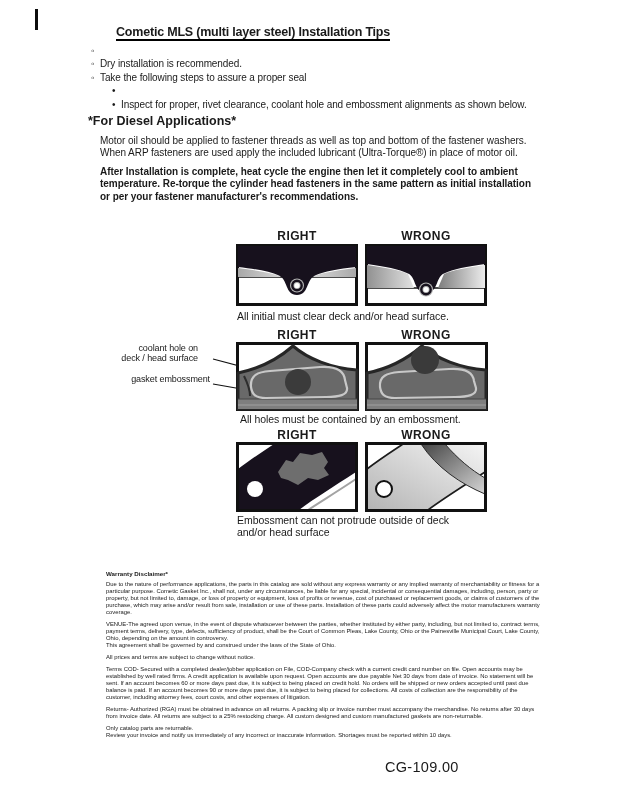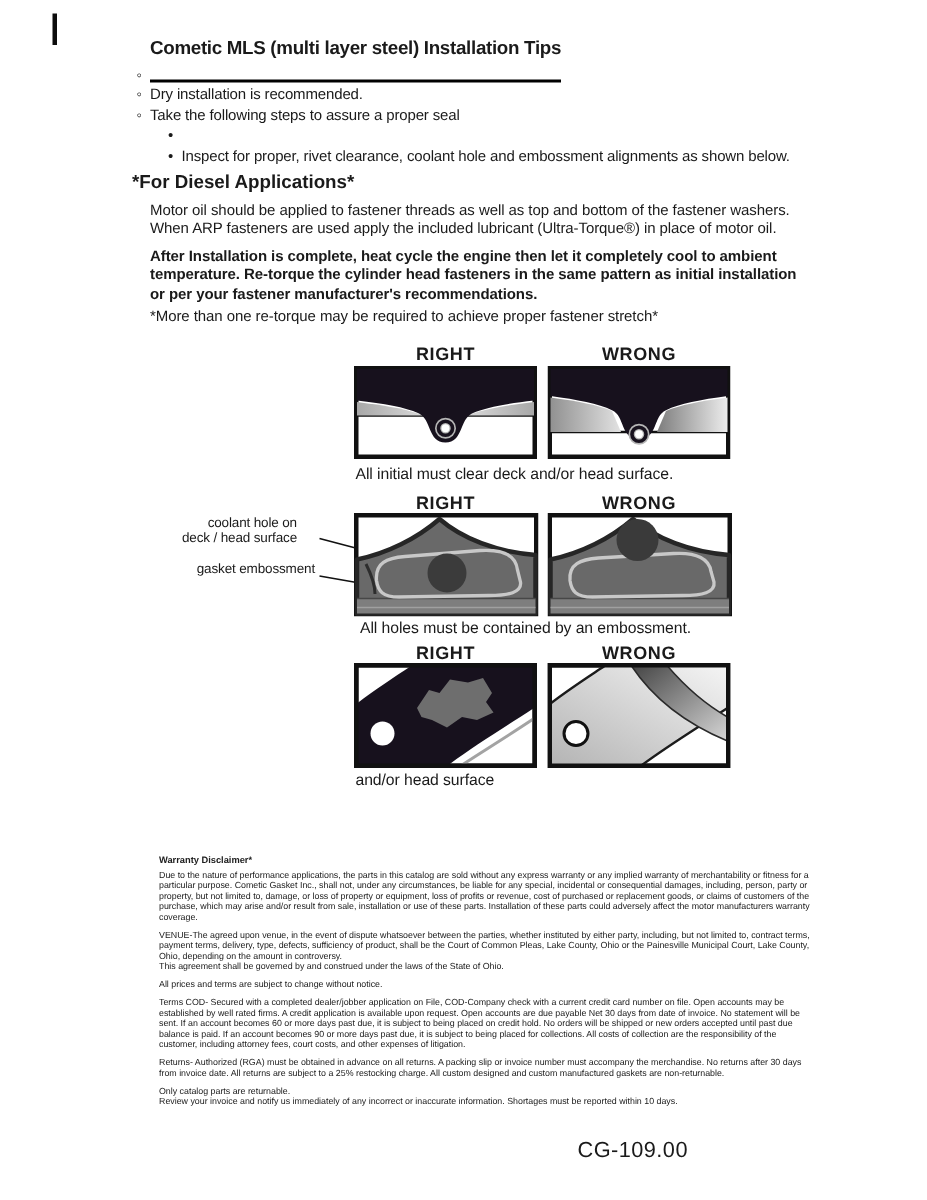--- a/index.html
+++ b/index.html
@@ -1,21 +1,21 @@
 <!DOCTYPE html>
 <html><head>
 <meta charset="utf-8">
 <style>
   html,body{margin:0;padding:0;background:#fff;}
   .page{position:relative;width:618px;height:800px;background:#ffffff;
         font-family:"Liberation Sans",sans-serif;color:#1a1a1a;overflow:hidden;}
   .abs{position:absolute;}
   .tick{width:3px;height:21px;background:#0d0d0d;}
-  .title{left:100px;top:25px;font-size:12.5px;font-weight:bold;letter-spacing:-0.2px;
-         border-bottom:2px solid #000;padding-bottom:14px;display:inline-block;white-space:nowrap;text-align:center;}
+  .title{left:116px;top:25px;font-size:12.5px;font-weight:bold;letter-spacing:-0.2px;
+         border-bottom:2px solid #000;padding-bottom:0;display:inline-block;white-space:nowrap;text-align:center;}
   .bullets{left:91px;top:44px;width:460px;font-size:10px;line-height:13.4px;letter-spacing:-0.1px;}
   .brow{display:flex;}
   .brow .mk{width:9px;flex:0 0 9px;}
   .brow.lvl2{margin-left:21px;}
   .sec-h{font-weight:bold;font-size:12.5px;white-space:nowrap;}
   .body-line{font-size:10px;line-height:12.3px;letter-spacing:-0.05px;white-space:nowrap;}
   .rw-label{width:122px;text-align:center;font-weight:bold;font-size:12px;letter-spacing:0.4px;}
   .caption{font-size:10.5px;letter-spacing:-0.05px;white-space:nowrap;line-height:11.8px;}
   .callout{width:130px;text-align:right;font-size:9px;line-height:9.8px;letter-spacing:-0.1px;}
   .disc{left:106px;top:570px;width:434px;color:#202020;}
@@ -61,21 +61,20 @@
     <div class="body-line">Motor oil should be applied to fastener threads as well as top and bottom of the fastener washers.</div>
     <div class="body-line">When ARP fasteners are used apply the included lubricant (Ultra-Torque®) in place of motor oil.</div>
   </div>
 
   <div class="abs" style="left:100px;top:166px;font-weight:bold;">
     <div class="body-line">After Installation is complete, heat cycle the engine then let it completely cool to ambient</div>
     <div class="body-line">temperature. Re-torque the cylinder head fasteners in the same pattern as initial installation</div>
     <div class="body-line">or per your fastener manufacturer's recommendations.</div>
   </div>
 
-  <div class="abs body-line" style="left:100px;top:206px;">*More than one re-torque may be required to achieve proper fastener stretch*</div>
 
   <div class="abs rw-label" style="left:236px;top:229px;">RIGHT</div>
   <div class="abs rw-label" style="left:365px;top:229px;">WRONG</div>
 
   <div class="abs" style="left:236px;top:244px;">
     <svg width="122" height="62" viewBox="0 0 122 62">
       <defs>
         <linearGradient id="w1l" x1="0" y1="0" x2="1" y2="0">
             <stop offset="0" stop-color="#a8a8a8"></stop>
             <stop offset="1" stop-color="#d8d8d8"></stop>
@@ -194,20 +193,21 @@
       <path d="M38,2 L120,2 L120,30 C97,45 79,56 63,68 L2,68 L2,27 C15,17 26,10 38,2 Z" fill="url(#band3)"></path>
       <path d="M2,27 C15,17 26,10 38,2" fill="none" stroke="#1c1c1c" stroke-width="1.6"></path>
       <path d="M120,30 C97,45 79,56 63,68" fill="none" stroke="#1c1c1c" stroke-width="1.6"></path>
       <path d="M56,2 L80,2 C92,16 106,28 120,36 L120,52 C96,42 72,26 56,2 Z" fill="url(#sub3)" stroke="#2a2a2a" stroke-width="1"></path>
       <circle cx="19" cy="47" r="8" fill="#ffffff" stroke="#111111" stroke-width="2"></circle>
       <rect x="1.5" y="1.5" width="119" height="67" fill="none" stroke="#111111" stroke-width="3"></rect>
     </svg>
   </div>
 
   <div class="abs" style="left:237px;top:515px;">
+    <div class="caption">Embossment can not protrude outside of deck</div>
     <div class="caption">and/or head surface</div>
   </div>
 
   <div class="abs disc">
     <div class="dh">Warranty Disclaimer*</div>
     <p>Due to the nature of performance applications, the parts in this catalog are sold without any express warranty or any implied warranty of merchantability or fitness for a particular purpose.  Cometic Gasket Inc., shall not, under any circumstances, be liable for any special, incidental or consequential damages, including, person, party or property, but not limited to, damage, or loss of property or equipment, loss of profits or revenue, cost of purchased or replacement goods, or claims of customers of the purchase, which may arise and/or result from sale, installation or use of these parts.  Installation of these parts could adversely affect the motor manufacturers warranty coverage.</p>
     <p class="tight">VENUE-The agreed upon venue, in the event of dispute whatsoever between the parties, whether instituted by either party, including, but not limited to, contract terms, payment terms, delivery, type, defects, sufficiency of product, shall be the Court of Common Pleas, Lake County, Ohio or the Painesville Municipal Court, Lake County, Ohio, depending on the amount in controversy.</p>
     <p>This agreement shall be governed by and construed under the laws of the State of Ohio.</p>
     <p>All prices and terms are subject to change without notice.</p>
     <p>Terms COD- Secured with a completed dealer/jobber application on File, COD-Company check with a current credit card number on file.  Open accounts may be established by well rated firms.  A credit application is available upon request.  Open accounts are due payable Net 30 days from date of invoice.  No statement will be sent.  If an account becomes 60 or more days past due, it is subject to being placed on credit hold.  No orders will be shipped or new orders accepted until past due balance is paid.  If an account becomes 90 or more days past due, it is subject to being placed for collections.  All costs of collection are the responsibility of the customer, including attorney fees, court costs, and other expenses of litigation.</p>

